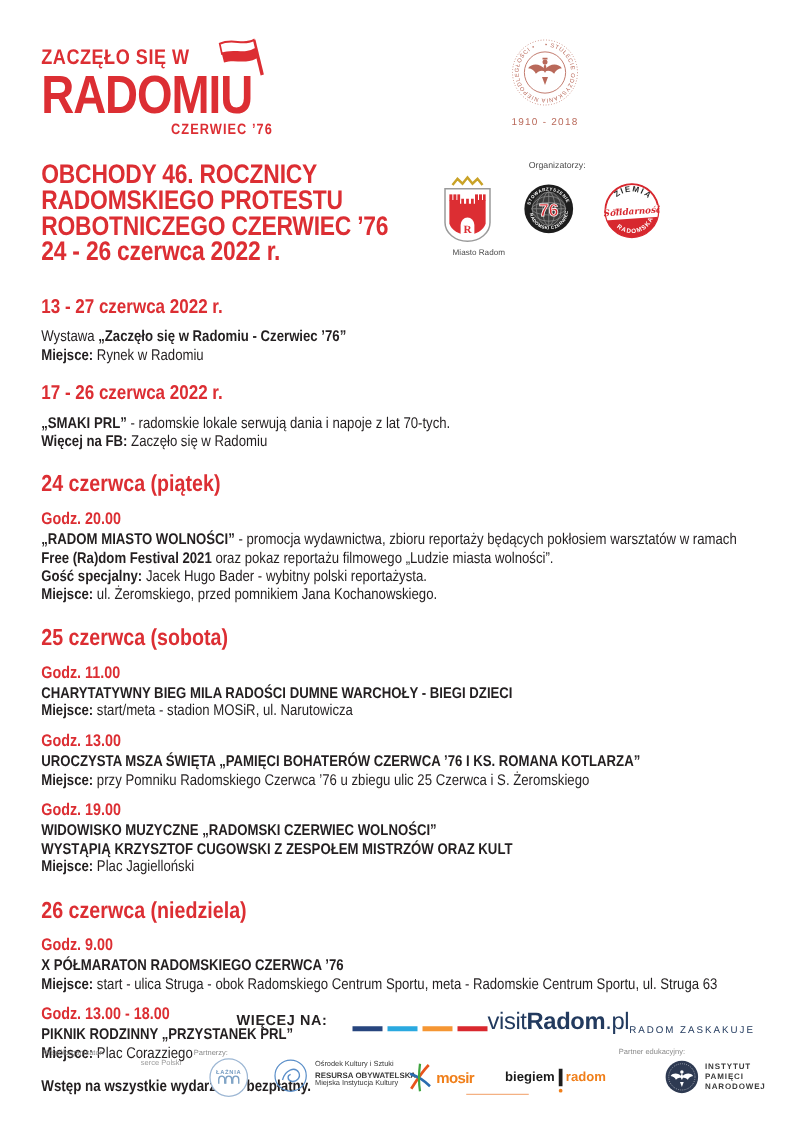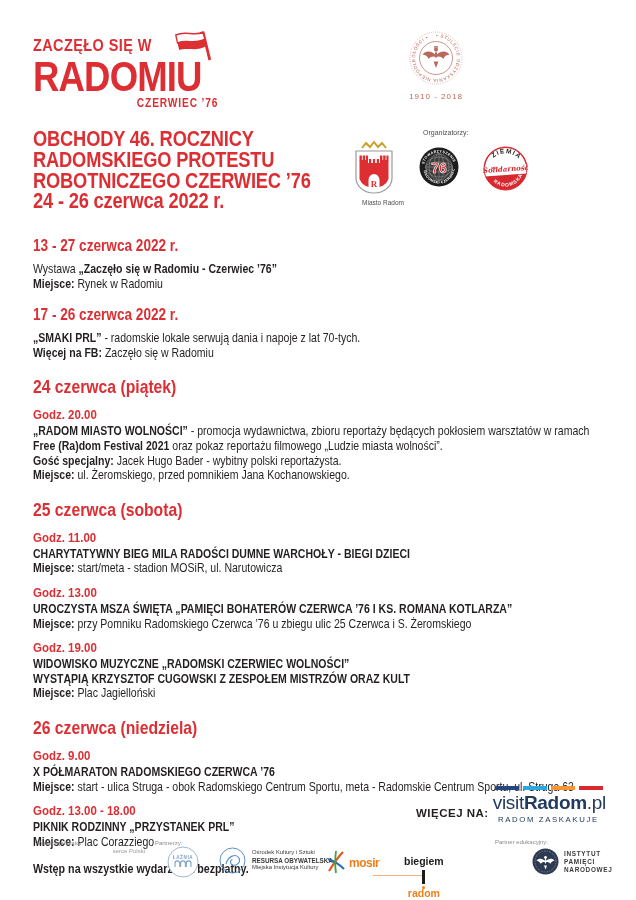--- a/index.html
+++ b/index.html
@@ -32,43 +32,43 @@
   .schedule{position:absolute;left:33px;top:237px;width:676px;}
   .schedule>:first-child{margin-top:0;}
   .date-heading{color:#dc2e33;font-weight:bold;font-size:16px;margin:15px 0 7px;}
   .day-heading{color:#dc2e33;font-weight:bold;font-size:18.5px;margin:16px 0 7px;}
   .time{color:#dc2e33;font-weight:bold;font-size:13.5px;margin:9px 0 2px;}
   .line{font-size:12.4px;line-height:14.6px;}
   .line .b{font-weight:bold;}
   .note{font-size:12.6px;font-weight:bold;margin-top:13px;}
 
   
-  .more{position:absolute;right:30px;top:786px;display:flex;align-items:flex-end;gap:4px;margin-left:44px;}
+  .more{position:absolute;right:30px;top:808px;display:flex;align-items:flex-end;gap:20px;margin-left:44px;}
   .more-label{font-size:11.5px;font-weight:bold;letter-spacing:.5px;margin-bottom:5px;}
-  .visit{display:flex;flex-direction:column;align-items:center;}
+  .visit{display:flex;flex-direction:row;align-items:flex-end;}
   .vbars{display:flex;gap:4px;margin-bottom:3px;}
   .vbar{display:block;width:24px;height:4px;}
   .visit-text{font-size:19px;color:#223a5e;letter-spacing:-.3px;line-height:20px;}
   .visit-text .b{font-weight:bold;}
   .visit-tag{font-size:7.8px;color:#223a5e;letter-spacing:1.6px;margin-top:2px;padding-right:2px;}
 
   
   .f-label{position:absolute;font-size:6px;color:#8a8a8a;}
   .mazowsze{position:absolute;left:35px;top:850px;width:110px;}
   .mazowsze-name{font-family:"DejaVu Serif",serif;font-style:italic;font-weight:bold;
                  font-size:20px;color:#e2001a;letter-spacing:-.5px;}
   .mazowsze-tag{font-size:6px;color:#9a9a9a;text-align:right;margin-top:-2px;}
   .laznia{position:absolute;left:167px;top:846px;}
   .resursa{position:absolute;left:219px;top:847px;display:flex;gap:6px;align-items:center;}
   .resursa-text{font-size:5.9px;color:#3a3a3a;line-height:7.4px;}
   .resursa-text .b{font-weight:bold;font-size:6.3px;}
   .mosir{position:absolute;left:326px;top:849px;display:flex;align-items:center;gap:3px;}
   .mosir-name{font-size:12px;font-weight:bold;color:#f07f1a;letter-spacing:-.5px;}
   .mosir-rule{position:absolute;left:24px;top:22px;width:50px;height:1px;background:#f4b183;}
-  .biegiem{position:absolute;left:404px;top:855px;display:flex;align-items:center;gap:3px;flex-direction:column;}
+  .biegiem{position:absolute;left:404px;top:855px;display:flex;align-items:center;gap:3px;}
   .biegiem-b{font-size:10.5px;font-weight:bold;color:#1c1c1c;}
   .biegiem-bar{width:3px;height:14px;background:#1c1c1c;position:relative;}
   .biegiem-bar::after{content:"";position:absolute;left:0;bottom:-5px;width:3px;height:3px;background:#f07f1a;border-radius:50%;}
   .biegiem-r{font-size:10.5px;font-weight:bold;color:#f07f1a;}
   .ipn{position:absolute;left:532px;top:848px;display:flex;gap:5px;align-items:center;}
   .ipn-text{font-size:6.4px;color:#3a3a3a;letter-spacing:.7px;line-height:8px;font-weight:bold;}
 </style>
 </head>
 <body>
 

